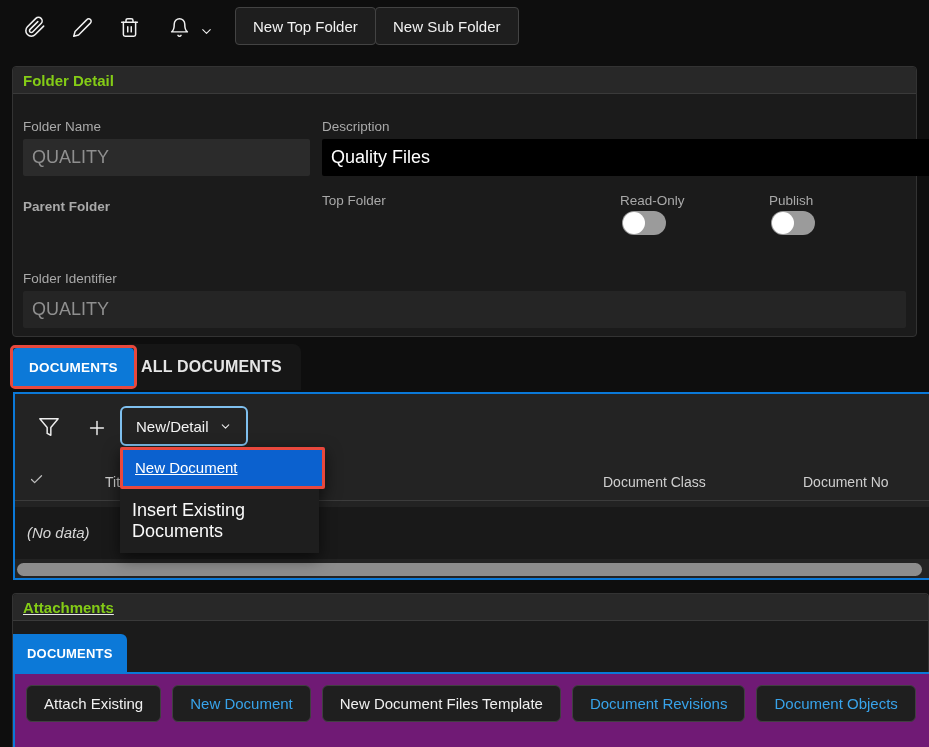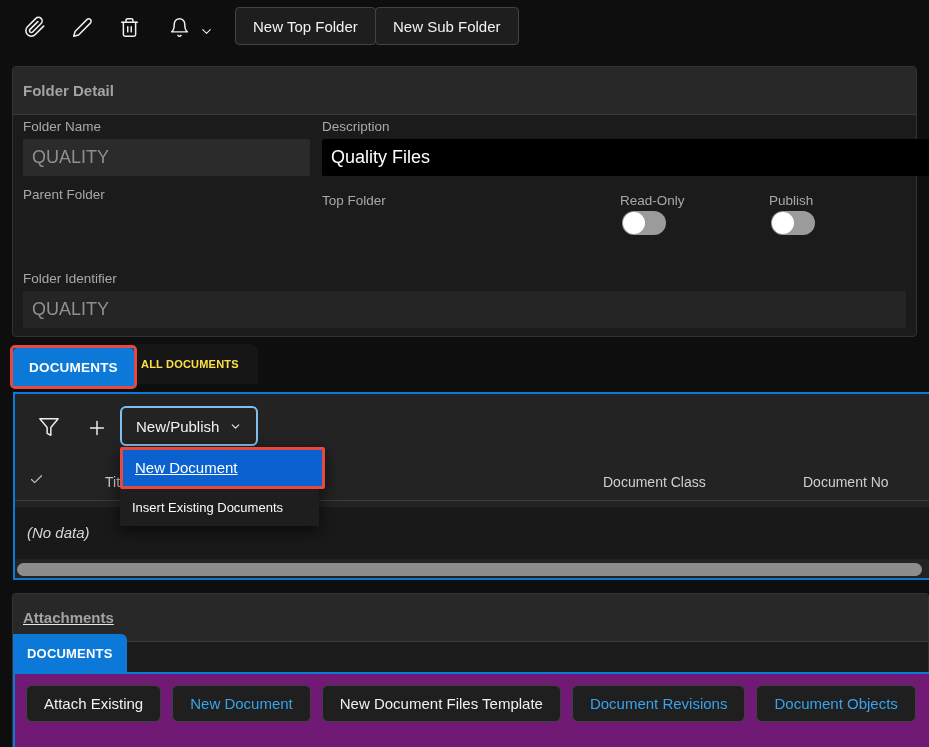--- a/index.html
+++ b/index.html
@@ -8,36 +8,36 @@
   .screen { position:relative; width:929px; height:747px; background:#0e0e0e; overflow:hidden; }
 
   
   .icon-btn { position:absolute; top:14px; width:26px; height:26px; display:flex; align-items:center; justify-content:center; cursor:pointer; }
   .icon-btn svg { stroke:#f0f0f0; fill:none; stroke-width:1.7; stroke-linecap:round; stroke-linejoin:round; }
   .tb-btn { position:absolute; top:7px; height:38px; background:#1e1e1e; border:1px solid #434343; border-radius:4px;
             color:#f2f2f2; font-size:15px; display:flex; align-items:center; padding:0 17px; cursor:pointer; }
 
   
   .panel { position:absolute; background:#1b1b1b; border:1px solid #333; border-radius:4px; }
-  .panel-header { height:48px; background:#282828; border-bottom:1px solid #3a3a3a; border-radius:4px 4px 0 0;
-                  display:flex; align-items:center; padding-left:10px; font-weight:bold; font-size:15px; color:#a3a3a3; }
+  .panel-header { height:27px; background:#282828; border-bottom:1px solid #3a3a3a; border-radius:4px 4px 0 0;
+                  display:flex; align-items:center; padding-left:10px; font-weight:bold; font-size:15px; color:#84cc16; }
   .fd-label { position:absolute; font-size:13.5px; color:#a9a9a9; }
   .fd-input { position:absolute; height:37px; font-size:18px; display:flex; align-items:center; padding-left:9px; border-radius:2px; }
   .fd-input.dim  { background:#2b2b2b; color:#8f8f8f; }
   .fd-input.dark { background:#000; color:#fff; }
   .fd-input.idf  { background:#252525; color:#8f8f8f; }
 
   .toggle { position:absolute; width:44px; height:24px; border-radius:12px; background:#9b9b9b; cursor:pointer; }
   .toggle .knob { position:absolute; left:1px; top:1px; width:22px; height:22px; border-radius:50%; background:#fff; }
 
   
   .red-wrap { position:absolute; border:3px solid #e8483d; border-radius:5px; z-index:6; }
   .tab-active { background:#0c79d8; color:#fff; font-weight:bold; font-size:13.5px;
                 padding:12px 16px 11px 16px; border-radius:4px 4px 0 0; letter-spacing:.2px; cursor:pointer; }
-  .tab-idle { position:absolute; background:#161616; color:#fde047; font-weight:bold; font-size:11px;
+  .tab-idle { position:absolute; background:#161616; color:#e5e5e5; font-weight:bold; font-size:16px;
               padding:14px 19px; border-radius:8px 8px 0 0; letter-spacing:.2px; cursor:pointer; z-index:2; }
 
   
   .grid-panel { position:absolute; left:13px; top:392px; width:916px; height:188px;
                 background:#232323; border:2px solid #0b79d8; border-right:none; z-index:1; }
   .gp-icon { position:absolute; width:24px; height:24px; cursor:pointer; }
   .gp-icon svg { stroke:#ededed; fill:none; stroke-width:1.6; stroke-linecap:round; stroke-linejoin:round; }
   .nc-btn { position:absolute; left:105px; top:12px; height:40px; border:2px solid #7fc0ef; border-radius:6px;
             background:transparent; color:#f2f2f2; font-size:15px; display:flex; align-items:center; gap:10px;
             padding:0 14px; cursor:pointer; }
@@ -48,21 +48,21 @@
   .nodata-row { position:absolute; left:0; top:113px; width:100%; height:52px; background:#191919; }
   .nodata-text { position:absolute; left:12px; top:17px; font-style:italic; font-size:15px; color:#d6d6d6; }
   .hscroll { position:absolute; left:0; top:168px; width:100%; height:16px; }
   .hscroll .thumb { position:absolute; left:2px; top:1px; width:905px; height:13px; background:#8d8d8d; border-radius:7px; cursor:pointer; }
 
   
   .dropdown { position:absolute; left:120px; top:447px; z-index:10; filter:drop-shadow(0 5px 8px rgba(0,0,0,.6)); }
   .dd-item-hl-wrap { border:3px solid #e8483d; border-radius:2px; width:205px; }
   .dd-item-active { background:#0b61cf; color:#fff; font-size:15px; text-decoration:underline;
                     padding:9px 12px 10px 12px; cursor:pointer; }
-  .dd-item { width:199px; background:#1e1e1e; color:#fafafa; font-size:13px; padding:11px 12px; cursor:pointer; }
+  .dd-item { width:199px; background:#1e1e1e; color:#fafafa; font-size:18px; padding:11px 12px; cursor:pointer; }
 
   
   .att-panel { position:absolute; left:12px; top:593px; width:917px; height:154px;
                background:#1b1b1b; border:1px solid #333; border-bottom:none; border-radius:4px 4px 0 0;text-decoration:underline; }
   .att-tab { position:absolute; left:0px; top:40px; background:#0c79d8; color:#fff; font-weight:bold; font-size:13px;
              padding:12px 14px 11px 14px; border-radius:0 6px 0 0; letter-spacing:.2px; z-index:3; cursor:pointer; }
   .att-content { position:absolute; left:0px; top:78px; width:916px; height:75px;
                  background:#701a75; border-left:2px solid #0b79d8; border-top:2px solid #0b79d8; }
   .att-buttons { position:absolute; left:11px; top:11px; display:flex; gap:11px; white-space:nowrap; }
   .att-btn { height:37px; background:#1f1f1f; border:1px solid #404040; border-radius:6px; font-size:15px;
@@ -112,21 +112,21 @@
 
   <div class="panel" style="left:12px; top:66px; width:905px; height:271px;">
     <div class="panel-header">Folder Detail</div>
 
     <div class="fd-label" style="left:10px; top:52px;">Folder Name</div>
     <div class="fd-input dim" style="left:10px; top:72px; width:287px;">QUALITY</div>
 
     <div class="fd-label" style="left:309px; top:52px;">Description</div>
     <div class="fd-input dark" style="left:309px; top:72px; width:672px;">Quality Files</div>
 
-    <div class="fd-label" style="left:10px; top:120px;">Parent Folder</div>
+    <div class="fd-label" style="left:10px; top:132px;font-weight:bold;">Parent Folder</div>
     <div class="fd-label" style="left:309px; top:126px;">Top Folder</div>
 
     <div class="fd-label" style="left:607px; top:126px;">Read-Only</div>
     <div class="toggle" style="left:609px; top:144px;">
       <div class="knob"></div>
     </div>
 
     <div class="fd-label" style="left:756px; top:126px;">Publish</div>
     <div class="toggle" style="left:758px; top:144px;">
       <div class="knob"></div>
@@ -147,21 +147,21 @@
           <polygon points="22 3 2 3 10 12.5 10 19 14 21 14 12.5 22 3"></polygon>
         </svg>
     </div>
     <div class="gp-icon" style="left:71px; top:23px;">
       <svg width="22" height="22" viewBox="0 0 24 24">
           <line x1="12" y1="5" x2="12" y2="19"></line>
           <line x1="5" y1="12" x2="19" y2="12"></line>
         </svg>
     </div>
     <button class="nc-btn">
-      <span>New/Publish</span>
+      <span>New/Detail</span>
       <svg width="13" height="13" viewBox="0 0 24 24">
           <polyline points="6 9 12 15 18 9"></polyline>
         </svg>
     </button>
 
     <div class="grid-header">
       <div class="col-head check-icon" style="left:14px; top:8px;">
         <svg width="15" height="15" viewBox="0 0 24 24">
             <polyline points="20 6 9 17 4 12"></polyline>
           </svg>

